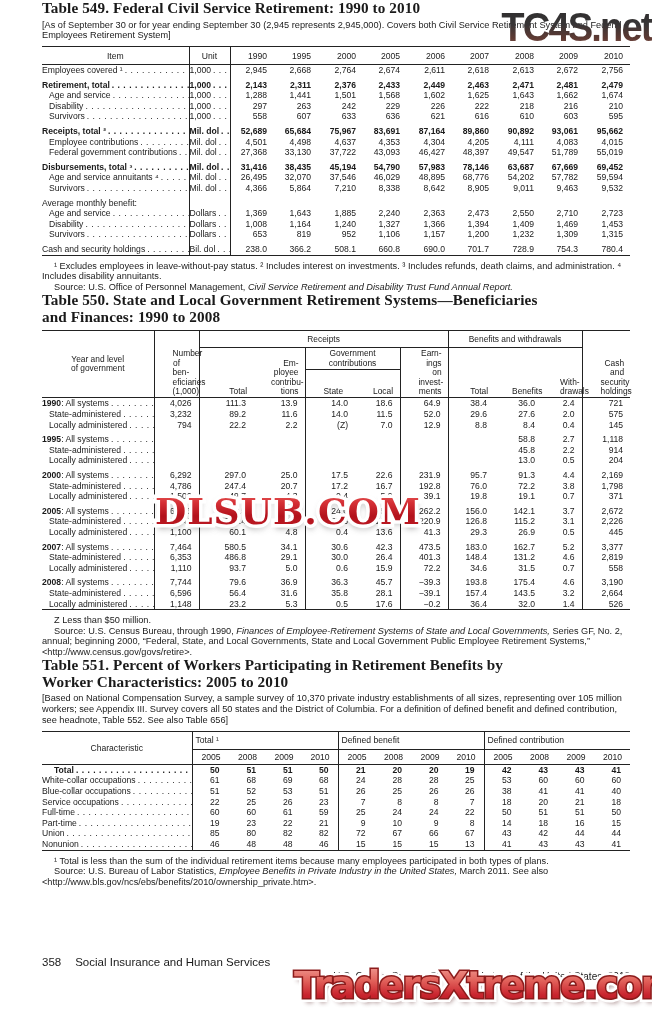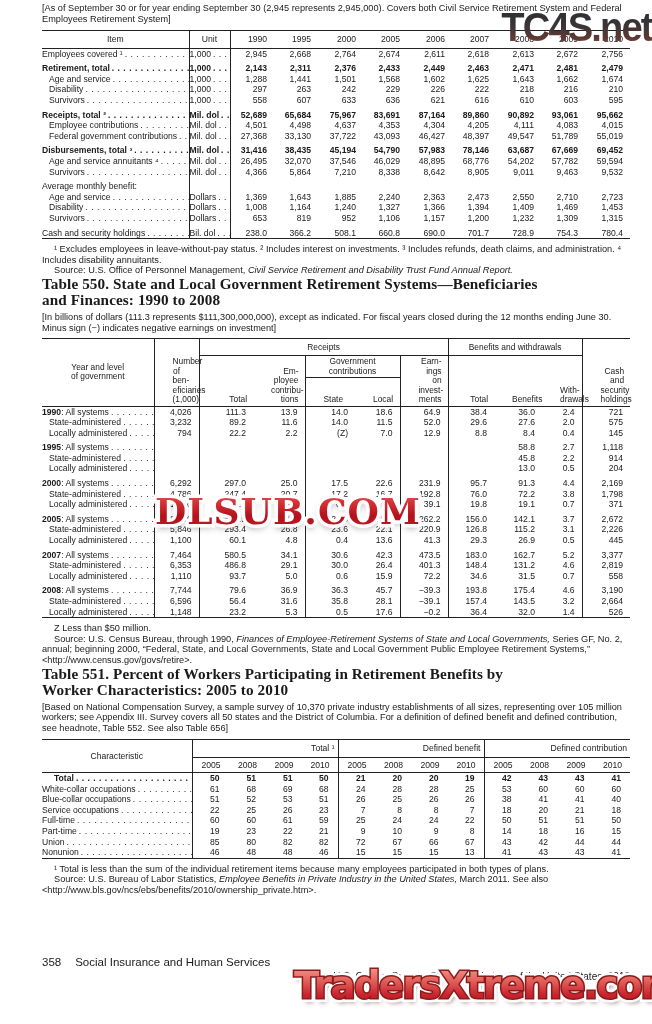--- a/index.html
+++ b/index.html
@@ -45,21 +45,21 @@
   .t550 thead th.grp{border-bottom:1px solid #222;text-align:center;vertical-align:middle;height:14px;}
   .t550 thead th.br{border-right:1px solid #222;}
   .t550 tbody tr:first-child>td{border-top:1px solid #222;}
   .t550 tbody td:nth-child(1),.t550 tbody td:nth-child(2),.t550 tbody td:nth-child(4),
   .t550 tbody td:nth-child(6),.t550 tbody td:nth-child(7),.t550 tbody td:nth-child(10){border-right:1px solid #222;}
 
   
   .t551{border-top:1.1px solid #222;border-bottom:1.6px solid #222;}
   .t551 thead th{font-weight:normal;font-size:8.6px;line-height:10px;padding:2px 3px;}
   .t551 thead th.mid{vertical-align:middle;text-align:center;}
-  .t551 thead th.grp{border-bottom:1px solid #222;text-align:right;vertical-align:middle;height:13px;}
+  .t551 thead th.grp{border-bottom:1px solid #222;text-align:left;vertical-align:middle;height:13px;}
   .t551 thead th.yr{text-align:right;padding-right:8px;}
   .t551 thead th.br{border-right:1px solid #222;}
   .t551 tbody tr:first-child>td{border-top:1.4px solid #222;}
   .t551 tbody td:nth-child(1),.t551 tbody td:nth-child(5),.t551 tbody td:nth-child(9){border-right:1px solid #222;}
   .t551 .num{padding-right:9px;}
 
   
   .foot-left{position:absolute;left:42px;top:956px;font-size:11.5px;color:#1a1a1a;text-align:right;}
   .foot-left .pg{margin-right:14px;}
   .foot-right{position:absolute;right:22px;top:971px;font-size:10px;color:#222;}
@@ -82,20 +82,21 @@
   .wmb-front{position:relative;background:linear-gradient(180deg,#f2a29a 0%,#e2635c 38%,#c9242e 72%,#ad161f 100%);
              -webkit-background-clip:text;background-clip:text;color:transparent;}
   i{font-style:italic;text-align:right;}
 </style>
 </head>
 <body>
 
 <div class="page">
   <div class="content">
 
+    <h2 class="ttl ttl549">Table 549. Federal Civil Service Retirement: 1990 to 2010</h2>
     <p class="note">[As of September 30 or for year ending September 30 (2,945 represents 2,945,000). Covers both Civil Service Retirement System and Federal Employees Retirement System]</p>
     <table class="t549">
       <colgroup>
         <col style="width:147px">
           <col style="width:41px">
         <col style="width:44px">
           <col style="width:44px">
           <col style="width:45px">
           <col style="width:44px">
         <col style="width:45px">
@@ -484,21 +485,20 @@
           </tr>
         </tbody>
     </table>
     <div class="fnblock">
       <p class="fn">¹ Excludes employees in leave-without-pay status. ² Includes interest on investments. ³ Includes refunds, death claims, and administration. ⁴ Includes disability annuitants.</p>
       <p class="fn"><span>Source: U.S. Office of Personnel Management, </span><i>Civil Service Retirement and Disability Trust Fund Annual Report.</i></p>
     </div>
 
     <h2 class="ttl ttl550">Table 550. State and Local Government Retirement Systems—Beneficiaries
 and Finances: 1990 to 2008</h2>
-    <p class="note">[In billions of dollars (111.3 represents $111,300,000,000), except as indicated. For fiscal years closed during the 12 months ending June 30. Minus sign (−) indicates negative earnings on investment]</p>
     <table class="t550">
       <colgroup>
         <col style="width:112px">
           <col style="width:45px">
           <col style="width:54px">
           <col style="width:52px">
         <col style="width:50px">
           <col style="width:45px">
           <col style="width:48px">
           <col style="width:46px">

